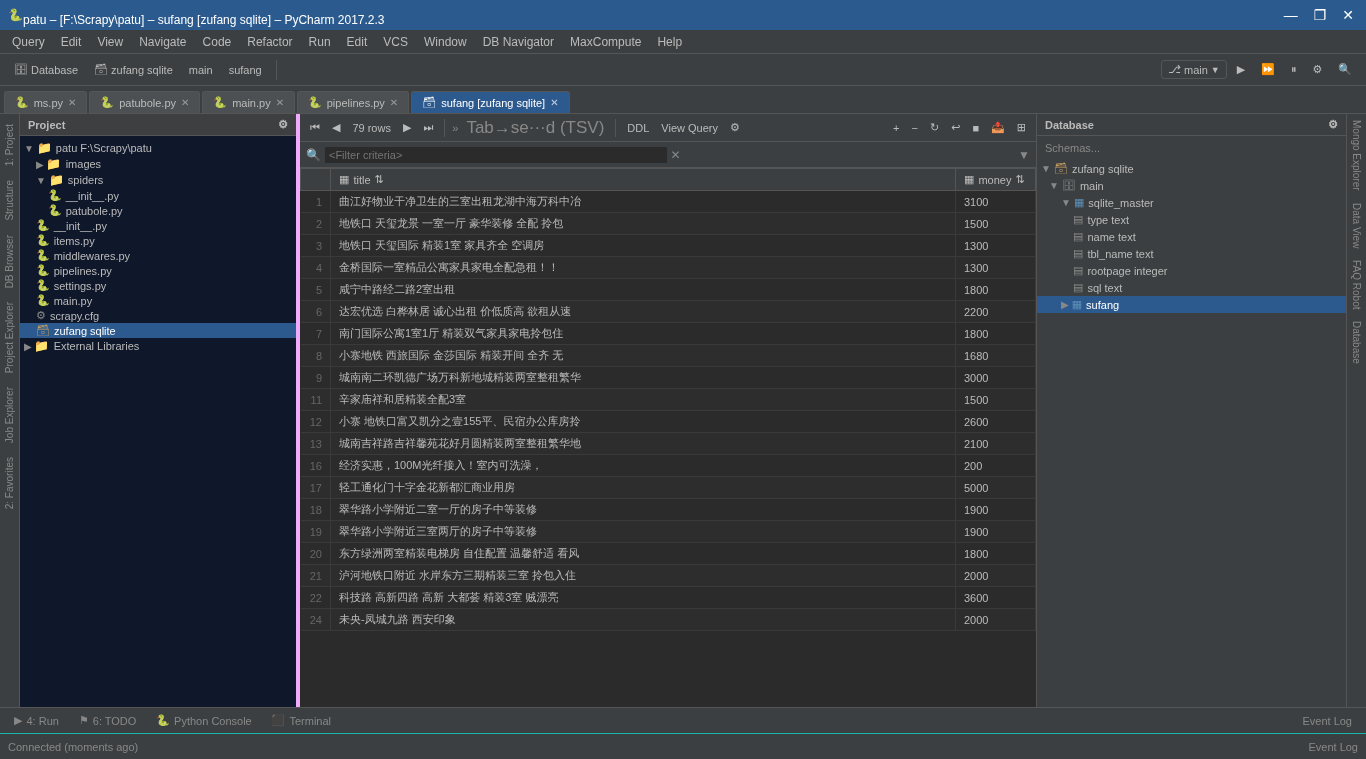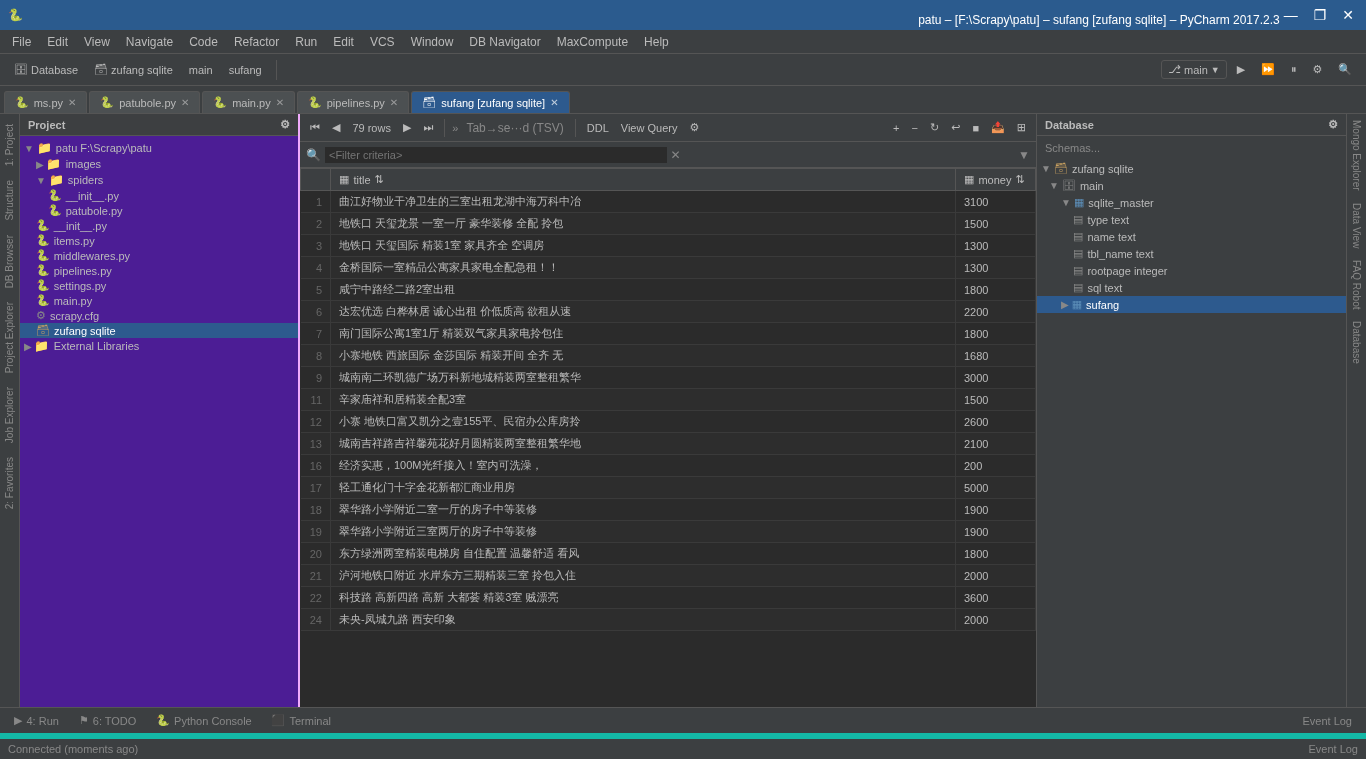--- a/index.html
+++ b/index.html
@@ -1,20 +1,20 @@
 <!DOCTYPE html>
 <html><head>
   <meta charset="utf-8">
   <style>
     * { box-sizing: border-box; margin: 0; padding: 0; }
     body { font-family: 'Segoe UI', Arial, sans-serif; font-size: 12px; background: #3c3f41; color: #bbbbbb; overflow: hidden; width: 1366px; height: 759px; }
 
     
     #title-bar { background: #2b5b8e; height: 30px; display: flex; align-items: center; justify-content: space-between; padding: 0 8px; color: white; font-size: 12px; }
-    #title-bar .title { flex: 1; text-align: right; margin-top: 10px; }
+    #title-bar .title { flex: 1; text-align: left; margin-top: 10px; }
     #title-bar .win-controls { display: flex; gap: 8px; font-size: 14px; }
     #title-bar .win-controls span { cursor: pointer; padding: 0 4px; }
 
     
     #menu-bar { background: #3c3f41; height: 24px; display: flex; align-items: center; padding: 0 4px; border-bottom: 1px solid #555; }
     #menu-bar .menu-item { padding: 2px 8px; cursor: pointer; color: #bbbbbb; font-size: 12px; }
 
     
     #toolbar { background: #3c3f41; height: 32px; display: flex; align-items: center; padding: 0 8px; gap: 4px; border-bottom: 1px solid #555; }
     .toolbar-btn { background: transparent; border: none; color: #bbbbbb; cursor: pointer; padding: 2px 6px; font-size: 11px; display: flex; align-items: center; gap: 3px; border-radius: 3px; }
@@ -28,21 +28,21 @@
     .tab .close-btn { font-size: 10px; opacity: 0.7; }
 
     
     #main-layout { display: flex; height: calc(759px - 30px - 24px - 32px - 28px - 26px - 26px); }
 
     
     #left-icons { width: 20px; background: #3c3f41; display: flex; flex-direction: column; align-items: center; padding-top: 4px; gap: 2px; border-right: 1px solid #555; }
     .side-icon-btn { writing-mode: vertical-rl; transform: rotate(180deg); font-size: 10px; color: #888; padding: 6px 2px; cursor: pointer; white-space: nowrap; }
 
     
-    #project-panel { width: 280px; background: #4c1d95; border-right: 2px solid #f0abfc; display: flex; flex-direction: column; }
+    #project-panel { width: 280px; background: #0f172a; border-right: 4px solid #f0abfc; display: flex; flex-direction: column; }
     #project-header { background: #3d3f41; padding: 4px 8px; font-size: 11px; font-weight: bold; display: flex; align-items: center; justify-content: space-between; border-bottom: 1px solid #555; }
     #project-tree { flex: 1; overflow-y: auto; padding: 4px 0; }
     .tree-item { display: flex; align-items: center; padding: 1px 4px; cursor: pointer; font-size: 11px; }
     .tree-item.selected { background: #2d5a8e; color: white; }
     .tree-indent-1 { padding-left: 16px; }
     .tree-indent-2 { padding-left: 28px; }
     .folder-icon { color: #f0a830; margin-right: 4px; font-size: 12px; }
     .file-icon { margin-right: 4px; font-size: 11px; }
     .py-icon { color: #5c8eb8; }
     .db-icon { color: #c8a060; }
@@ -85,21 +85,21 @@
 
     
     #right-icons { width: 20px; background: #3c3f41; display: flex; flex-direction: column; align-items: center; border-left: 1px solid #555; }
     .right-icon-btn { writing-mode: vertical-rl; font-size: 10px; color: #888; padding: 6px 2px; cursor: pointer; white-space: nowrap; }
 
     
     #bottom-tabs { height: 26px; background: #3c3f41; display: flex; align-items: center; padding: 0 4px; border-top: 1px solid #555; }
     .bottom-tab { padding: 3px 10px; cursor: pointer; font-size: 11px; color: #888; display: flex; align-items: center; gap: 4px; }
 
     
-    #status-bar { height: 26px; background: #3c3f41; display: flex; align-items: center; padding: 0 8px; font-size: 11px; color: #888; border-top: 6px solid #14b8a6; justify-content: space-between; }
+    #status-bar { height: 26px; background: #3c3f41; display: flex; align-items: center; padding: 0 8px; font-size: 11px; color: #888; border-top: 1px solid #14b8a6; justify-content: space-between; }
 
     
     ::-webkit-scrollbar { width: 8px; height: 8px; }
     ::-webkit-scrollbar-track { background: #2b2b2b; }
     ::-webkit-scrollbar-thumb { background: #555; border-radius: 4px; }
 
     .chevron { font-size: 9px; }
   </style>
 </head>
 <body>
@@ -108,21 +108,21 @@
   <span>🐍</span>
   <span class="title">patu – [F:\Scrapy\patu] – sufang [zufang sqlite] – PyCharm 2017.2.3</span>
   <div class="win-controls">
     <span>—</span>
     <span>❐</span>
     <span>✕</span>
   </div>
 </div>
 
 <div id="menu-bar">
-<span class="menu-item">File</span>
+<span class="menu-item">Query</span>
     <span class="menu-item">Edit</span>
     <span class="menu-item">View</span>
     <span class="menu-item">Navigate</span>
     <span class="menu-item">Code</span>
     <span class="menu-item">Refactor</span>
     <span class="menu-item">Run</span>
     <span class="menu-item">Edit</span>
     <span class="menu-item">VCS</span>
     <span class="menu-item">Window</span>
     <span class="menu-item">DB Navigator</span>
@@ -270,21 +270,21 @@
   <div id="center-content">
 
     <div id="db-toolbar">
       <button class="db-btn">⏮</button>
       <button class="db-btn">◀</button>
       <span style="font-size:11px;color:#bbbbbb;padding:0 4px;">79 rows</span>
       <button class="db-btn">▶</button>
       <button class="db-btn">⏭</button>
       <div class="db-sep"></div>
       <span style="font-size:11px;color:#888;">»</span>
-      <span style="font-size:12px;color:#888;padding:0 4px;">Tab→se···d (TSV)</span>
+      <span style="font-size:17px;color:#888;padding:0 4px;">Tab→se···d (TSV)</span>
       <div class="db-sep"></div>
       <button class="db-btn">DDL</button>
       <button class="db-btn">View Query</button>
       <button class="db-btn">⚙</button>
       <div style="flex:1;"></div>
       <button class="db-btn">+</button>
       <button class="db-btn">−</button>
       <button class="db-btn">↻</button>
       <button class="db-btn">↩</button>
       <button class="db-btn">■</button>

